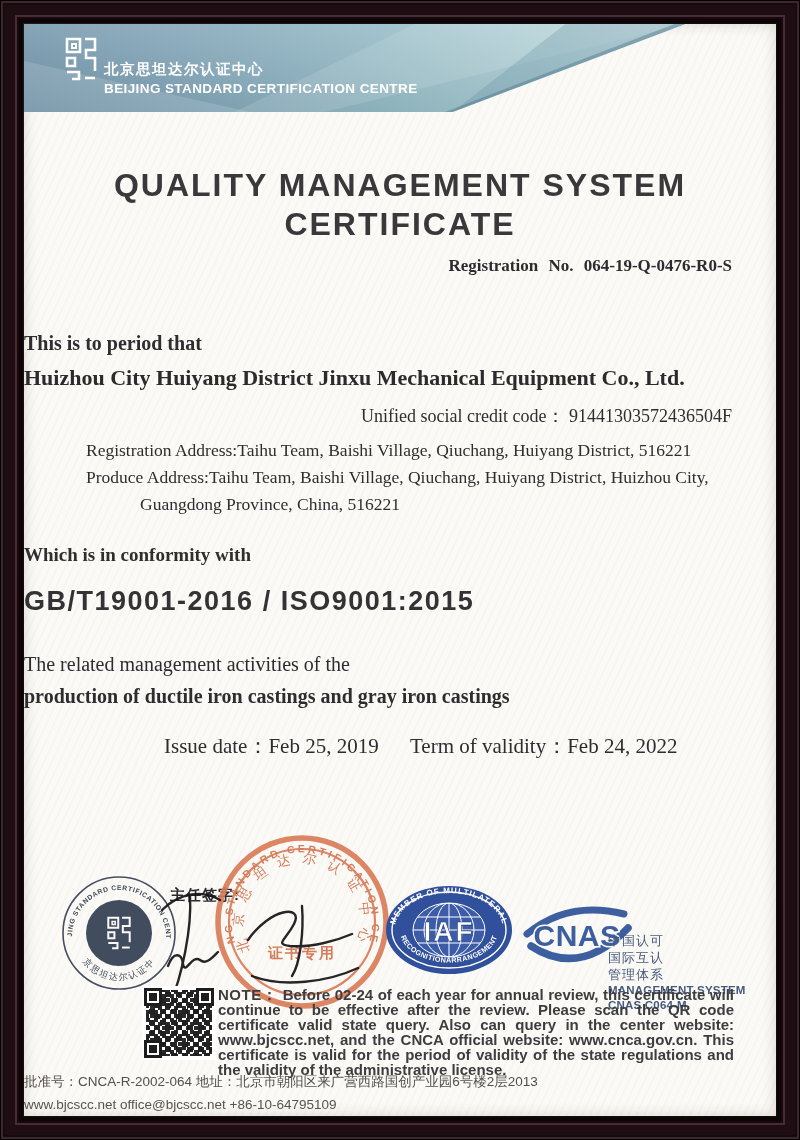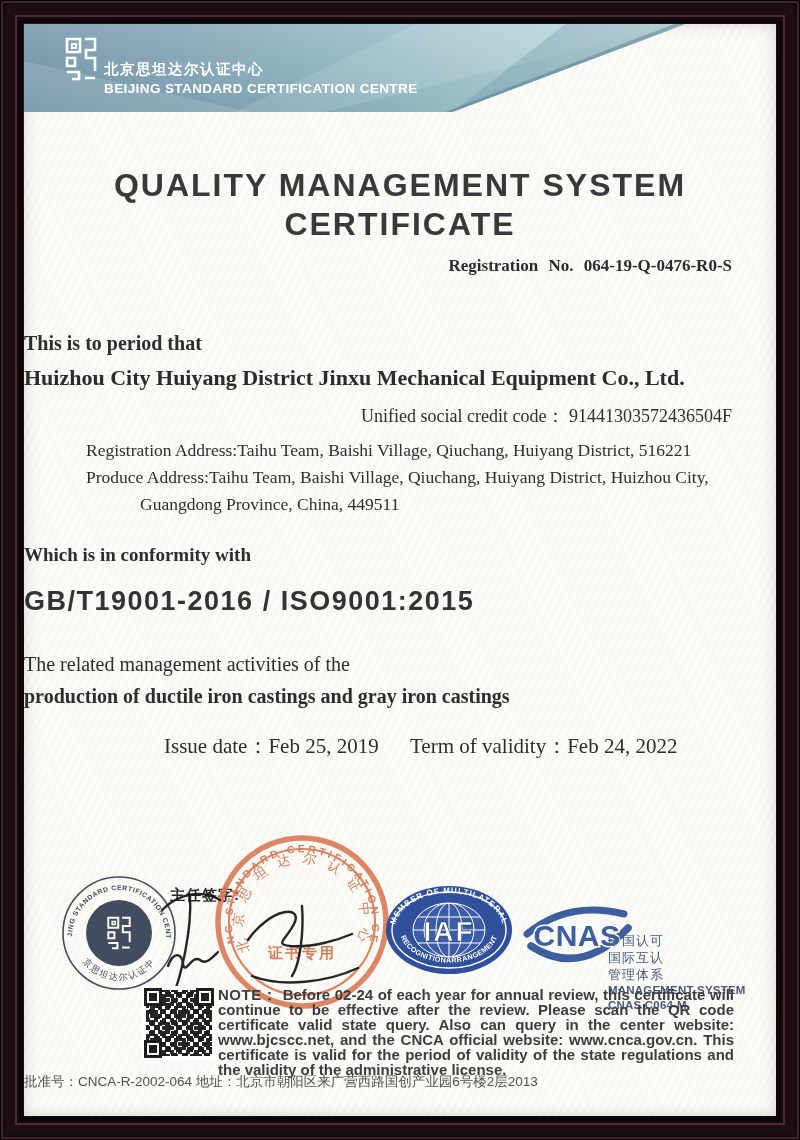--- a/index.html
+++ b/index.html
@@ -143,21 +143,21 @@
     <div>CERTIFICATE</div>
   </div>
 
   <div class="abs regno">Registration No. 064-19-Q-0476-R0-S</div>
 
   <div class="abs intro center">This is to period that</div>
   <div class="abs company center">Huizhou City Huiyang District Jinxu Mechanical Equipment Co., Ltd.</div>
   <div class="abs credit">Unified social credit code：  91441303572436504F</div>
   <div class="abs addr addr1">Registration Address:Taihu Team, Baishi Village, Qiuchang, Huiyang District, 516221</div>
   <div class="abs addr addr2">Produce Address:Taihu Team, Baishi Village, Qiuchang, Huiyang District, Huizhou City,</div>
-  <div class="abs addr addr3">Guangdong Province, China, 449511</div>
+  <div class="abs addr addr3">Guangdong Province, China, 516221</div>
   <div class="abs conf center">Which is in conformity with</div>
   <div class="abs standard center">GB/T19001-2016 / ISO9001:2015</div>
   <div class="abs scope1 center">The related management activities of the</div>
   <div class="abs scope2 center">production of ductile iron castings and gray iron castings</div>
 
   <div class="abs dates issue"><span>Issue date：</span><span>Feb 25, 2019</span></div>
   <div class="abs dates validity"><span>Term of validity：</span><span>Feb 24, 2022</span></div>
 
   <svg class="abs seal-round" width="118" height="118" viewBox="0 0 118 118">
     <defs>
@@ -251,14 +251,15 @@
   <div class="abs qr">
     <div class="qr-noise"></div>
     <div class="qr-finder qr-tl"></div>
     <div class="qr-finder qr-tr"></div>
     <div class="qr-finder qr-bl"></div>
   </div>
 
   <div class="abs note"><span class="note-label">NOTE：</span> <span>Before 02-24 of each year for annual review, this certificate will continue to be effective after the review. Please scan the QR code certificate valid state query. Also can query in the center website: www.bjcscc.net, and the CNCA official website: www.cnca.gov.cn. This certificate is valid for the period of validity of the state regulations and the validity of the administrative license.</span></div>
 
   <div class="abs f1 center">批准号：CNCA-R-2002-064  地址：北京市朝阳区来广营西路国创产业园6号楼2层2013</div>
+  <div class="abs f2 center">www.bjcscc.net  office@bjcscc.net  +86-10-64795109</div>
 
 </div>
 
 </body></html>

